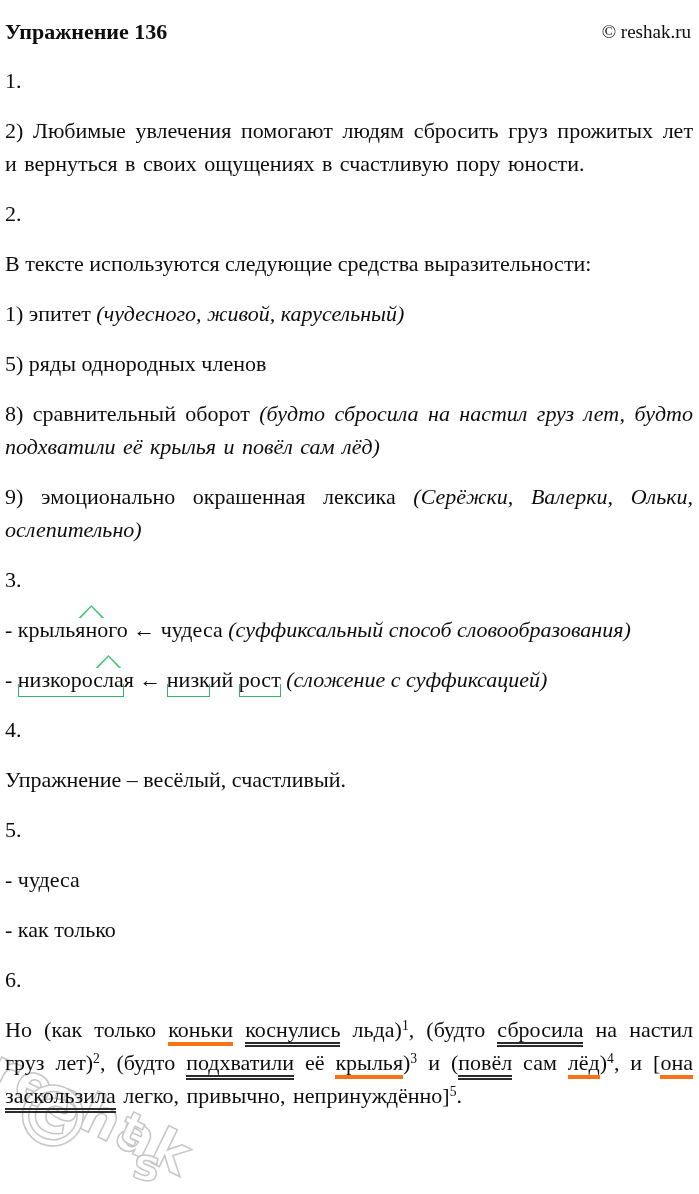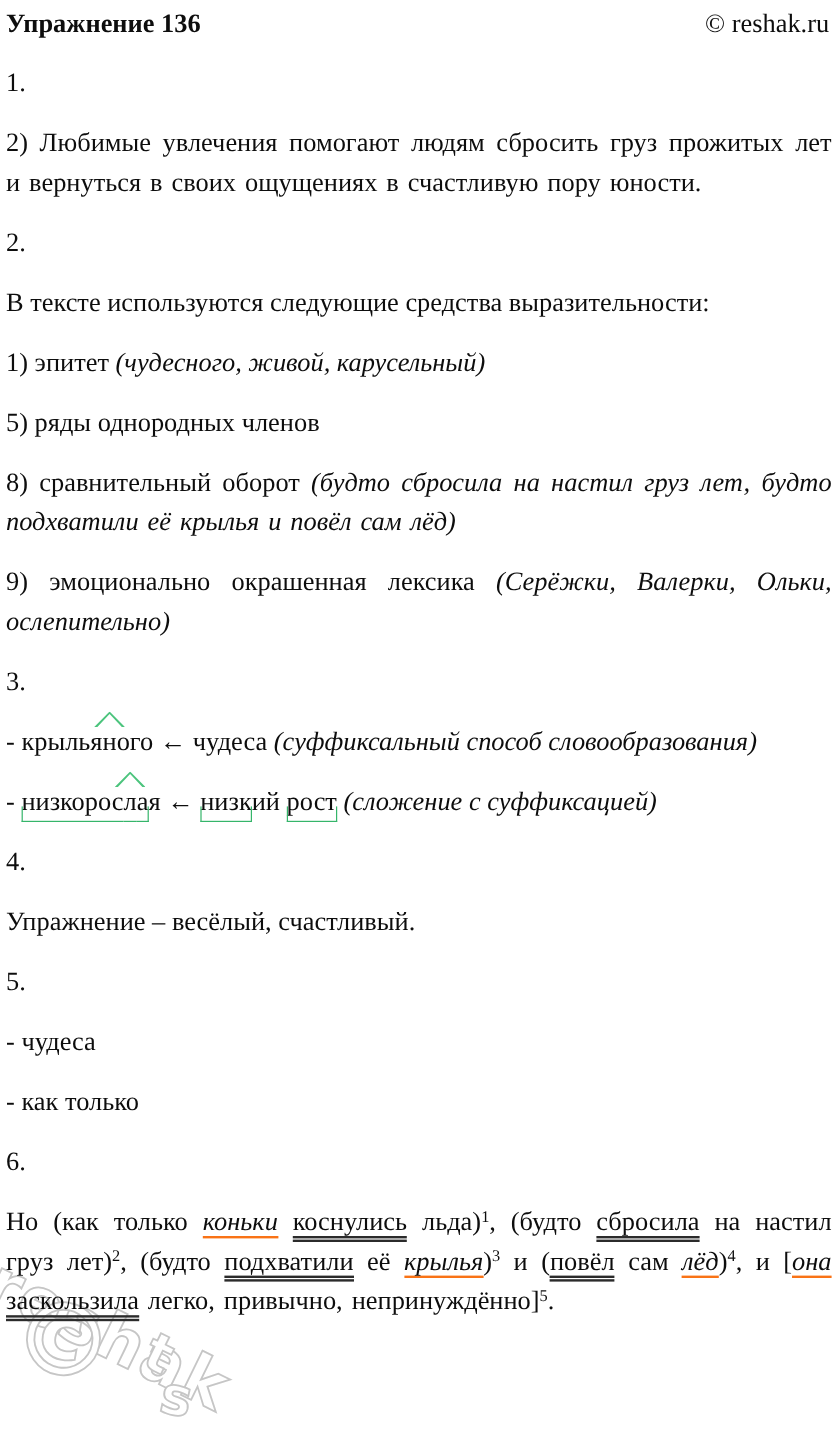--- a/index.html
+++ b/index.html
@@ -3,28 +3,28 @@
 <meta charset="utf-8">
 <style>
   html, body { margin:0; padding:0; }
   body {
     width:699px; height:1194px; overflow:hidden; position:relative;
     background:#ffffff; color:#0d0d0d;
     font-family:"Liberation Serif","DejaVu Serif",serif;
     font-size:22px; line-height:33px;
   }
   .page { position:relative; z-index:1; padding:3px 6px 0 5px; }
-  .doc-header { display:flex; justify-content:space-between; align-items:flex-start; margin:0 2px 16px 0; }
+  .doc-header { display:flex; justify-content:space-between; align-items:flex-start; margin:12px 2px 16px 0; }
   .doc-title { font-weight:bold; }
-  .doc-copy { font-size:22px; }
+  .doc-copy { font-size:19px; }
   .para { margin:0 0 17px 0; }
   .justify { text-align:justify; word-spacing:0.09em; }
   .i { font-style:italic; }
   
-  .u1 { border-bottom:2px solid #f97316;font-style:italic; }
+  .u1 { border-bottom:4px solid #f97316; }
   .u2 { border-bottom:5px double #2b2b2b; }
   .sup { font-size:0.62em; line-height:0; position:relative; top:-0.55em; }
   
   .caret { position:relative; }
   .caret::before {
     content:""; position:absolute; left:50%; top:-12px; width:26px; height:13px;
     transform:translateX(-13px); background:#4cc47d;
     clip-path:polygon(0 100%, 50% 0, 100% 100%, 90% 100%, 50% 15%, 10% 100%);
   }
   .prefix { position:relative; }

